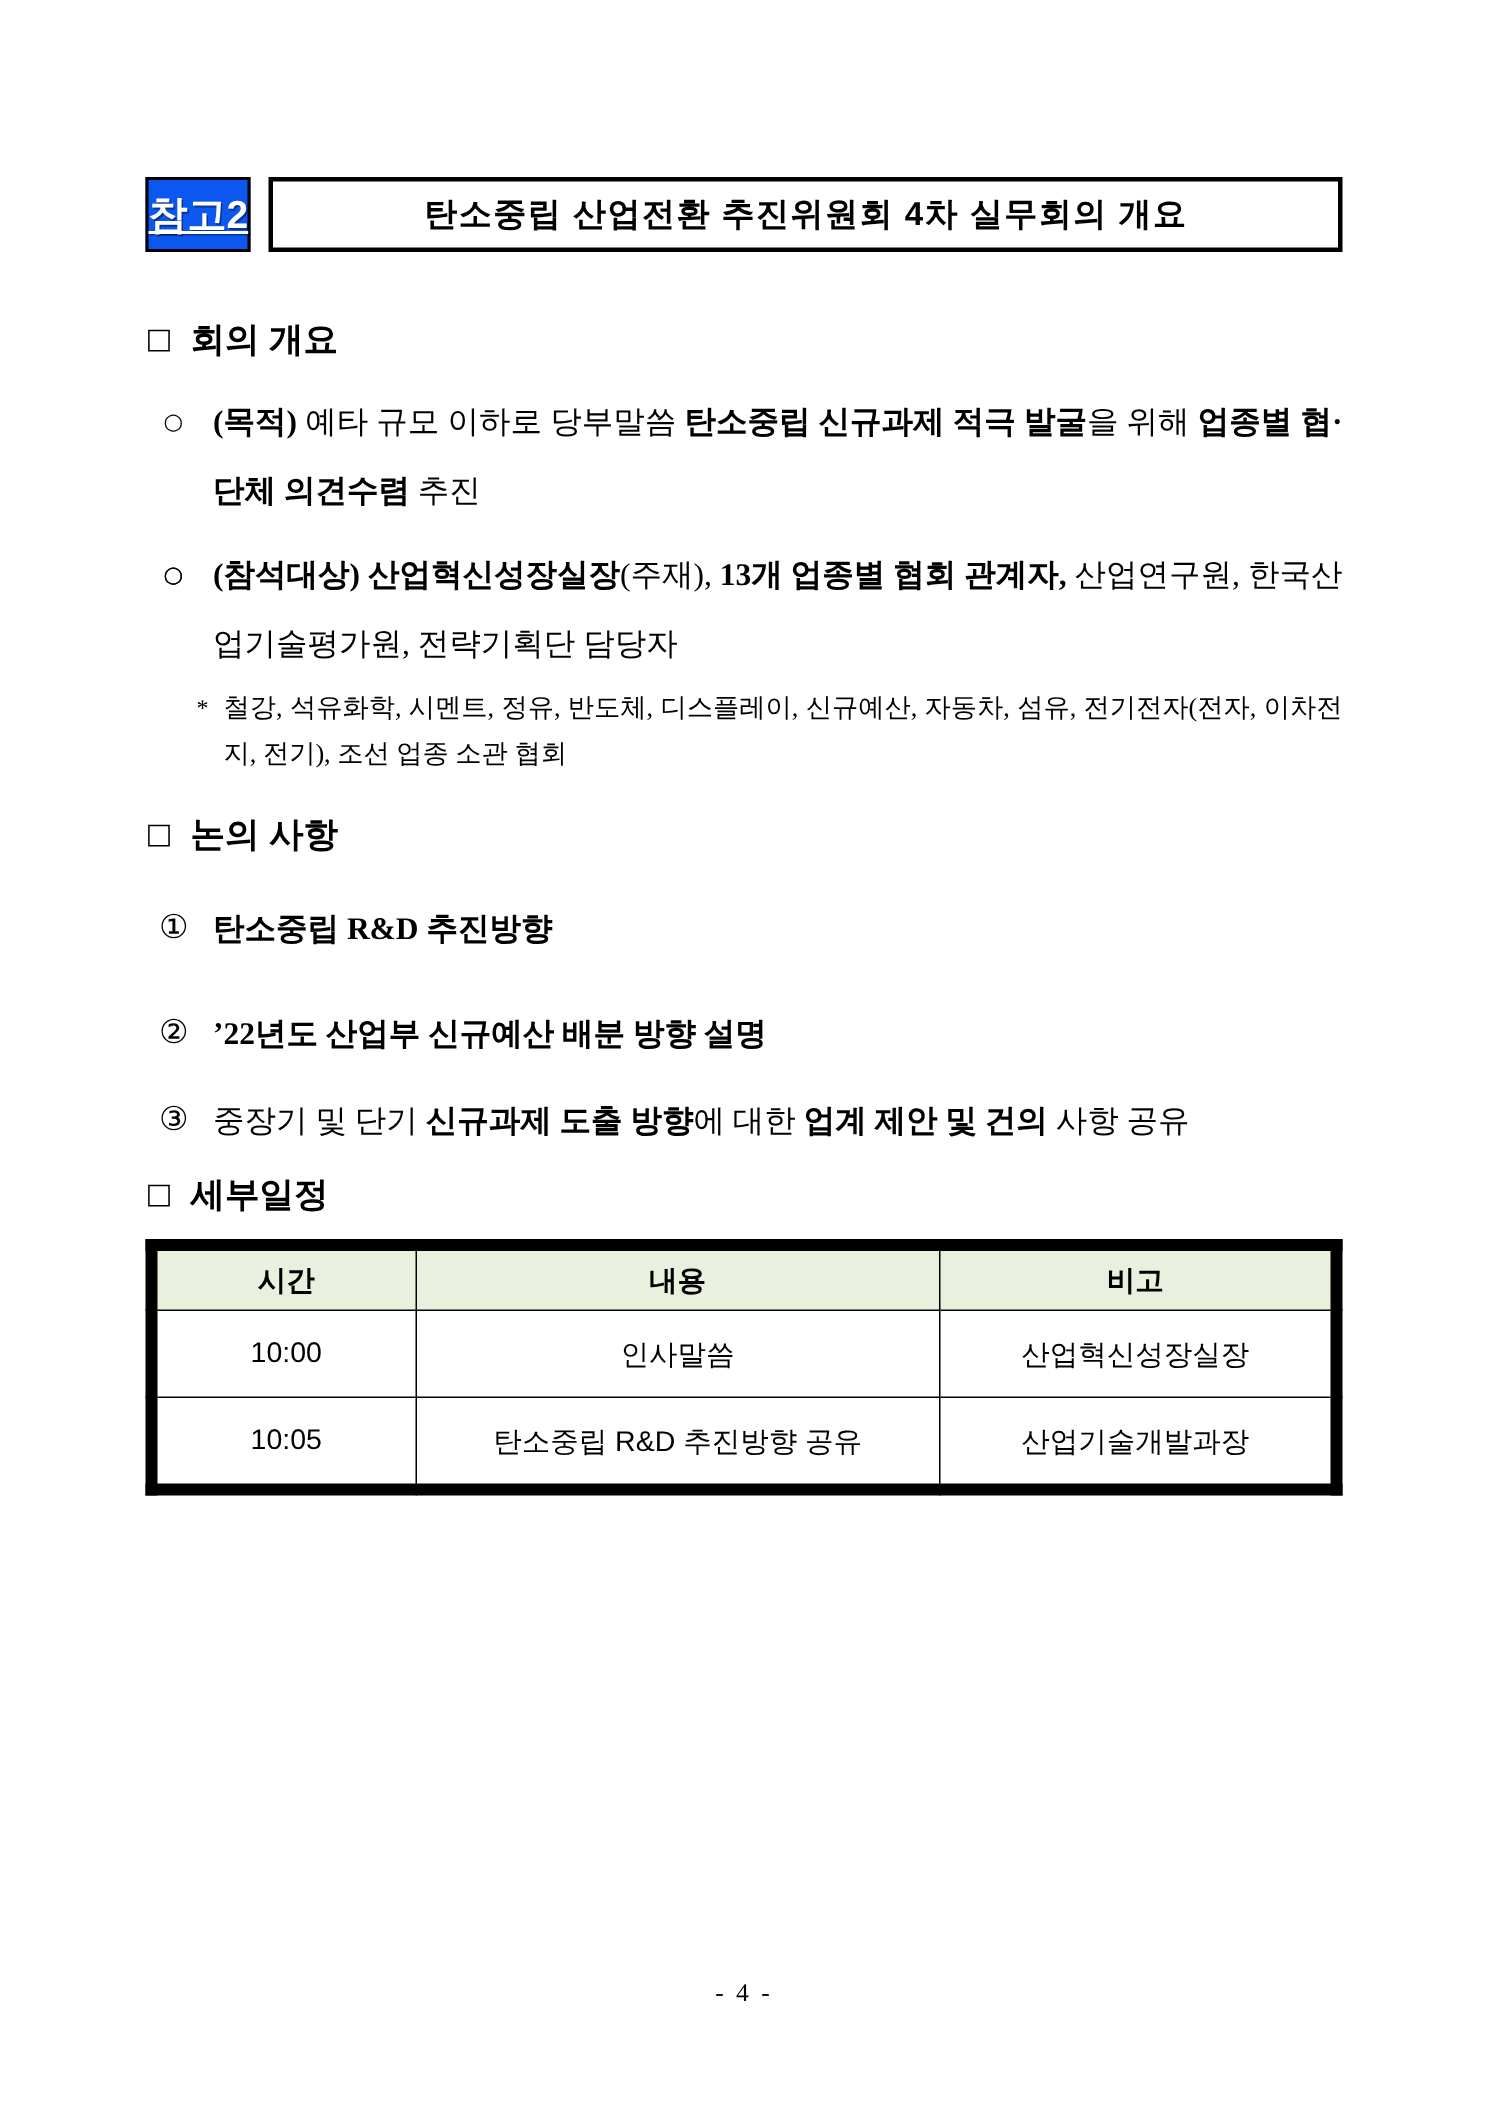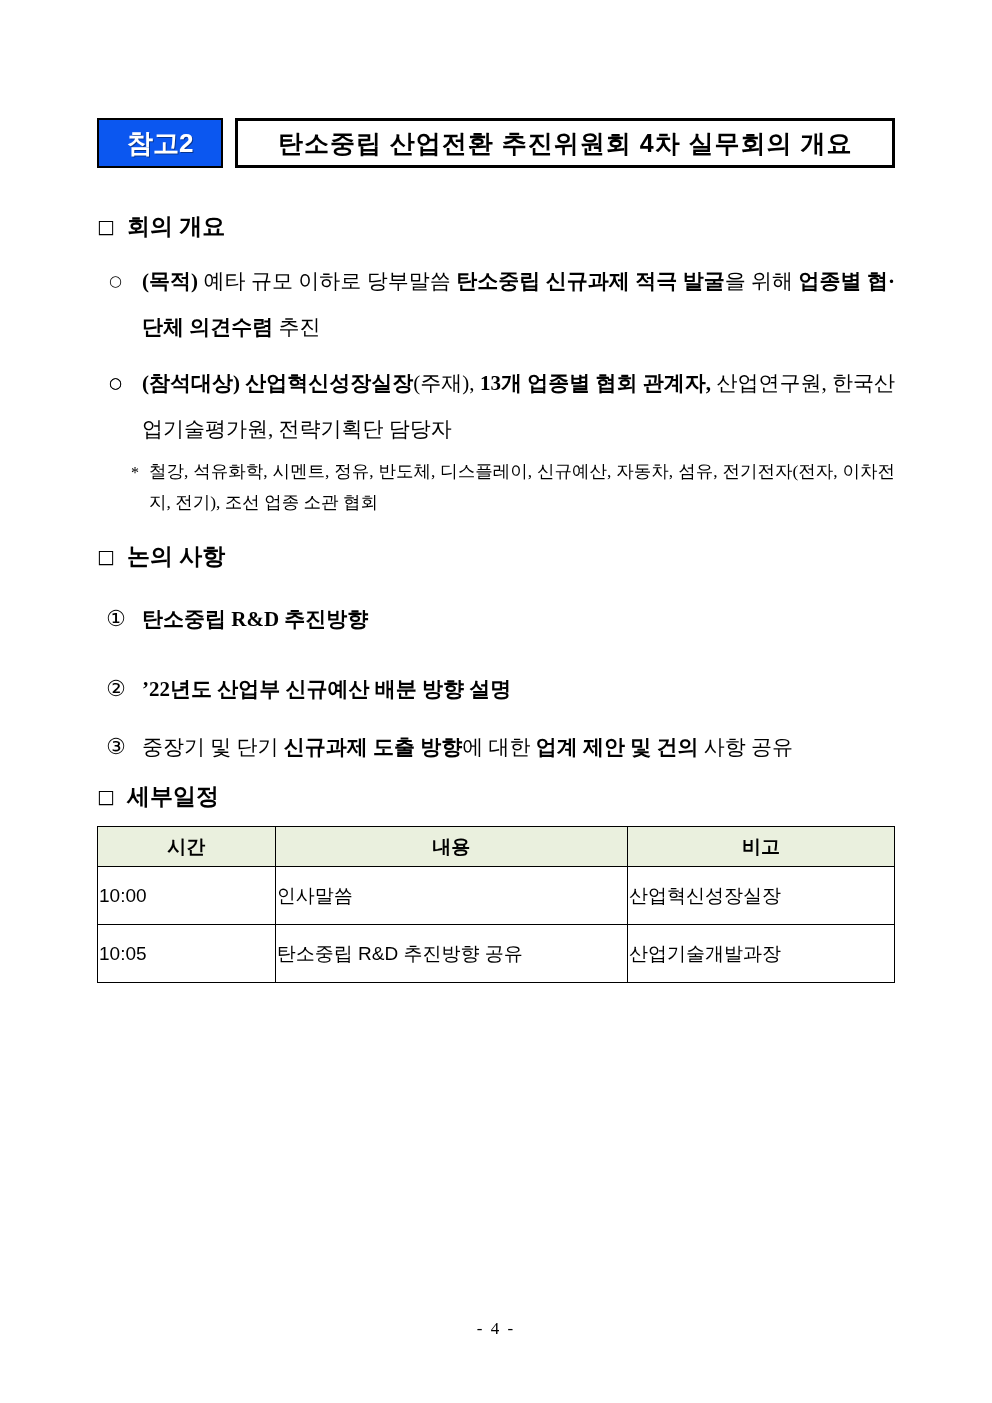--- a/index.html
+++ b/index.html
@@ -7,27 +7,28 @@
     width:992px;height:1403px;background:#ffffff;position:relative;
     box-sizing:border-box;padding:118px 97px 0 97px;
     font-family:"Liberation Serif","DejaVu Serif",serif;color:#000;
   }
   
   .header-row{display:flex;align-items:stretch;gap:12px;height:50px;margin-bottom:44px;}
   .badge{
     background:#0b57f0;border:2px solid #000;color:#fff;
     font-family:"Liberation Sans","DejaVu Sans",sans-serif;font-weight:bold;font-size:26px;
     display:flex;align-items:center;justify-content:center;
-    padding:0 28px;box-sizing:border-box;text-shadow:1px 1px 0 rgba(0,0,0,.4);
+    padding:0 0;box-sizing:border-box;text-shadow:1px 1px 0 rgba(0,0,0,.4);
     flex:0 0 auto;
+    text-decoration:underline;
   }
   .title-box{
     flex:1;border:3px solid #000;box-sizing:border-box;
     display:flex;align-items:center;justify-content:center;
-    font-family:"Liberation Sans","DejaVu Sans",sans-serif;font-weight:bold;font-size:25px;
+    font-family:"Liberation Sans","DejaVu Sans",sans-serif;font-weight:bold;font-size:22px;
     letter-spacing:1px;white-space:nowrap;
   }
   
   .sec-heading{
     display:flex;align-items:center;gap:12px;margin:0;
     font-family:"Liberation Sans","DejaVu Sans",sans-serif;
     font-size:23px;font-weight:bold;line-height:28px;
   }
   .sq{font-family:"DejaVu Sans",sans-serif;font-size:19px;font-weight:normal;line-height:28px;}
   
@@ -57,29 +58,29 @@
     font-family:"DejaVu Sans",sans-serif;font-weight:normal;
   }
   .d1{margin-top:26px;margin-bottom:24px;}
   .d2{margin-bottom:12px;}
   .d3{margin-bottom:12px;}
   .sched-heading{margin-top:0;}
   
   table.schedule{
     width:100%;border-collapse:collapse;margin-top:16px;
     font-family:"Liberation Sans","DejaVu Sans",sans-serif;
-    border:1px solid #000000;table-layout:fixed;
+    border:8px solid #000000;table-layout:fixed;
   }
   table.schedule th{
     background:#eaf0de;border:1.5px solid #000;height:37px;
     font-size:19px;font-weight:bold;text-align:center;vertical-align:middle;
   }
   table.schedule td{
     border:1.5px solid #000;height:55px;
-    font-size:19px;vertical-align:middle;
+    font-size:19px;text-align:center;vertical-align:middle;
   }
   .col-time{width:22.3%;}
   .col-content{width:44.2%;}
   .col-note{width:33.5%;}
   
   .page-number{
     position:absolute;left:0;right:0;bottom:64px;text-align:center;
     font-size:17px;letter-spacing:2px;
   }
   b{font-weight:bold;}

